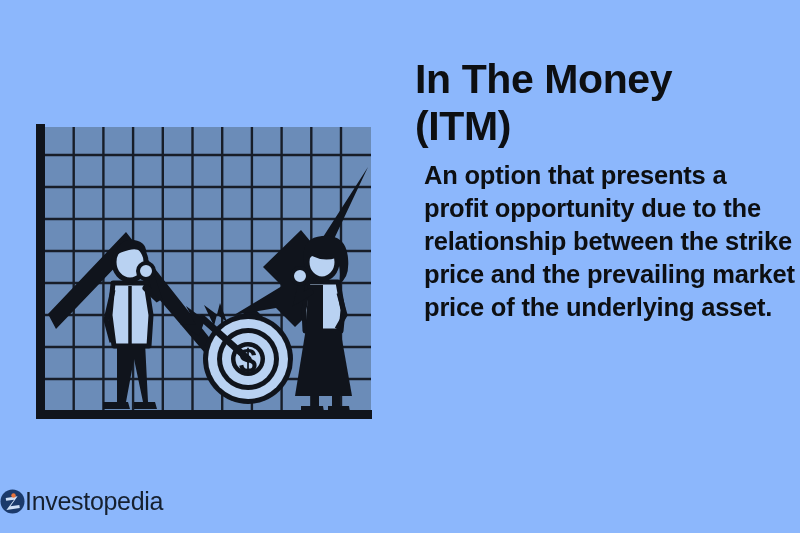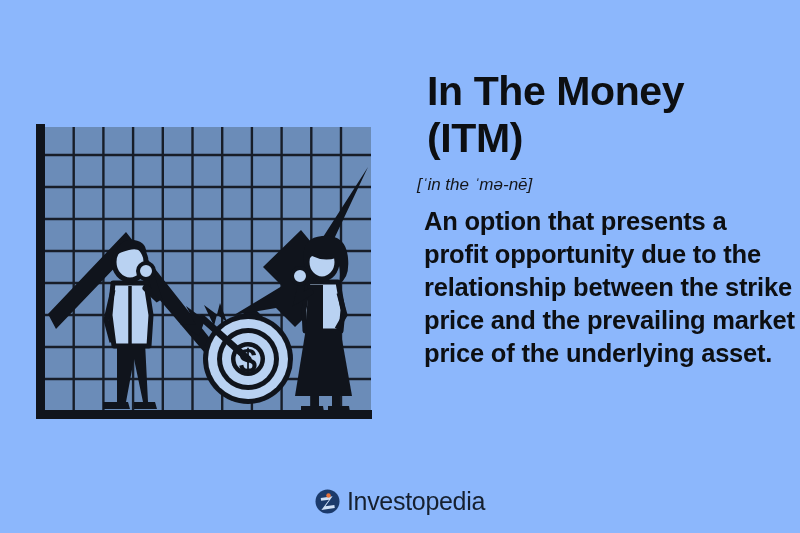--- a/index.html
+++ b/index.html
@@ -41,21 +41,21 @@
     top: 56px;
     width: 375px;
   }
   #term-title {
     font-family: "Liberation Sans", sans-serif;
     font-weight: bold;
     font-size: 41px;
     line-height: 47px;
     color: #0d0f12;
     letter-spacing: -0.4px;
-    margin: 12px;
+    margin: 0;
     white-space: pre-line;
   }
   #pronunciation {
     font-family: "Liberation Sans", sans-serif;
     font-style: italic;
     font-weight: normal;
     font-size: 17px;
     line-height: 22px;
     color: #14161a;
     margin: 10px 0 0 2px;
@@ -72,22 +72,20 @@
   }
 
   
   #footer-logo {
     position: absolute;
     left: 0;
     top: 489px;
     width: 800px;
     display: flex;
     align-items: center;
-    justify-content: center;
-    gap: 7px;
   }
   #logo-mark {
     width: 25px;
     height: 25px;
     display: block;
   }
   #logo-wordmark {
     font-family: "Liberation Sans", sans-serif;
     font-size: 25px;
     line-height: 25px;
@@ -204,21 +202,20 @@
       </g>
 
       <rect x="16" y="14" width="9" height="295" fill="#10141c"></rect>
       <rect x="16" y="300" width="336" height="9" fill="#10141c"></rect>
     </svg>
   </div>
 
   <div id="text-col">
     <h1 id="term-title">In The Money
 (ITM)</h1>
-    <div id="pronunciation">[ˈin the ˈmə-nē]</div>
     <p id="definition">An option that presents a profit opportunity due to the relationship between the strike price and the prevailing market price of the underlying asset.</p>
   </div>
 
   <div id="footer-logo">
     <svg id="logo-mark" viewBox="0 0 50 50" xmlns="http://www.w3.org/2000/svg">
       <circle cx="25" cy="25" r="24" fill="#1b3a6b"></circle>
       <path d="M13 16 L37 16 L20 34 L38 34 L38 40 L11 40 L29 22 L13 22 Z" fill="#cfe0f7" transform="rotate(-8 25 28)"></path>
       <circle cx="27" cy="13" r="4.5" fill="#e8743b"></circle>
     </svg>
     <span id="logo-wordmark">Investopedia</span>

